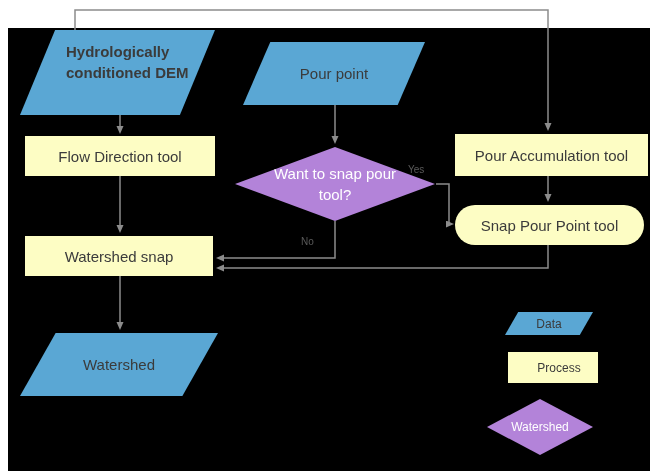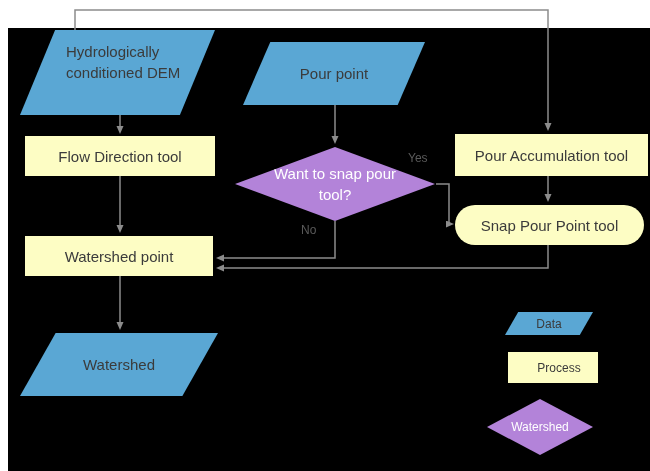--- a/index.html
+++ b/index.html
@@ -43,27 +43,29 @@
   .diamond {
     background: #b383d9;
     clip-path: polygon(50% 0, 100% 50%, 50% 100%, 0 50%);
     color: #ffffff;
   }
   .dem-node {
     align-items: flex-start;
     justify-content: flex-start;
     text-align: left;
     padding: 11px 18px 0 46px;
+    font-weight: bold;
   }
   .legend-label { font-size: 12px; line-height: 14px; }
   .edge-label {
     position: absolute;
-    font-size: 12px;
+    font-size: 10px;
     color: #5a5a5a;
     line-height: 12px;
+    margin-top: 12px;
   }
 </style>
 </head>
 <body>
 
 <div class="page">
 
   <div class="canvas"></div>
 
   <svg class="connectors" width="650" height="471" viewBox="0 0 650 471">
@@ -101,21 +103,21 @@
 
   <div class="node diamond" style="left:235px; top:147px; width:200px; height:74px; padding:0 34px;">
     <span>Want to snap pour tool?</span>
   </div>
 
   <div class="node rect" style="left:455px; top:205px; width:189px; height:40px;border-radius:20px;">
     <span>Snap Pour Point tool</span>
   </div>
 
   <div class="node rect" style="left:25px; top:236px; width:188px; height:40px;">
-    <span>Watershed point</span>
+    <span>Watershed snap</span>
   </div>
 
   <div class="node para" style="left:20px; top:333px; width:198px; height:63px;">
     <span>Watershed</span>
   </div>
 
   <div class="edge-label" style="left:408px; top:152px;">Yes</div>
   <div class="edge-label" style="left:301px; top:224px;">No</div>
 
   <div class="node para2 legend-label" style="left:505px; top:312px; width:88px; height:23px;">

